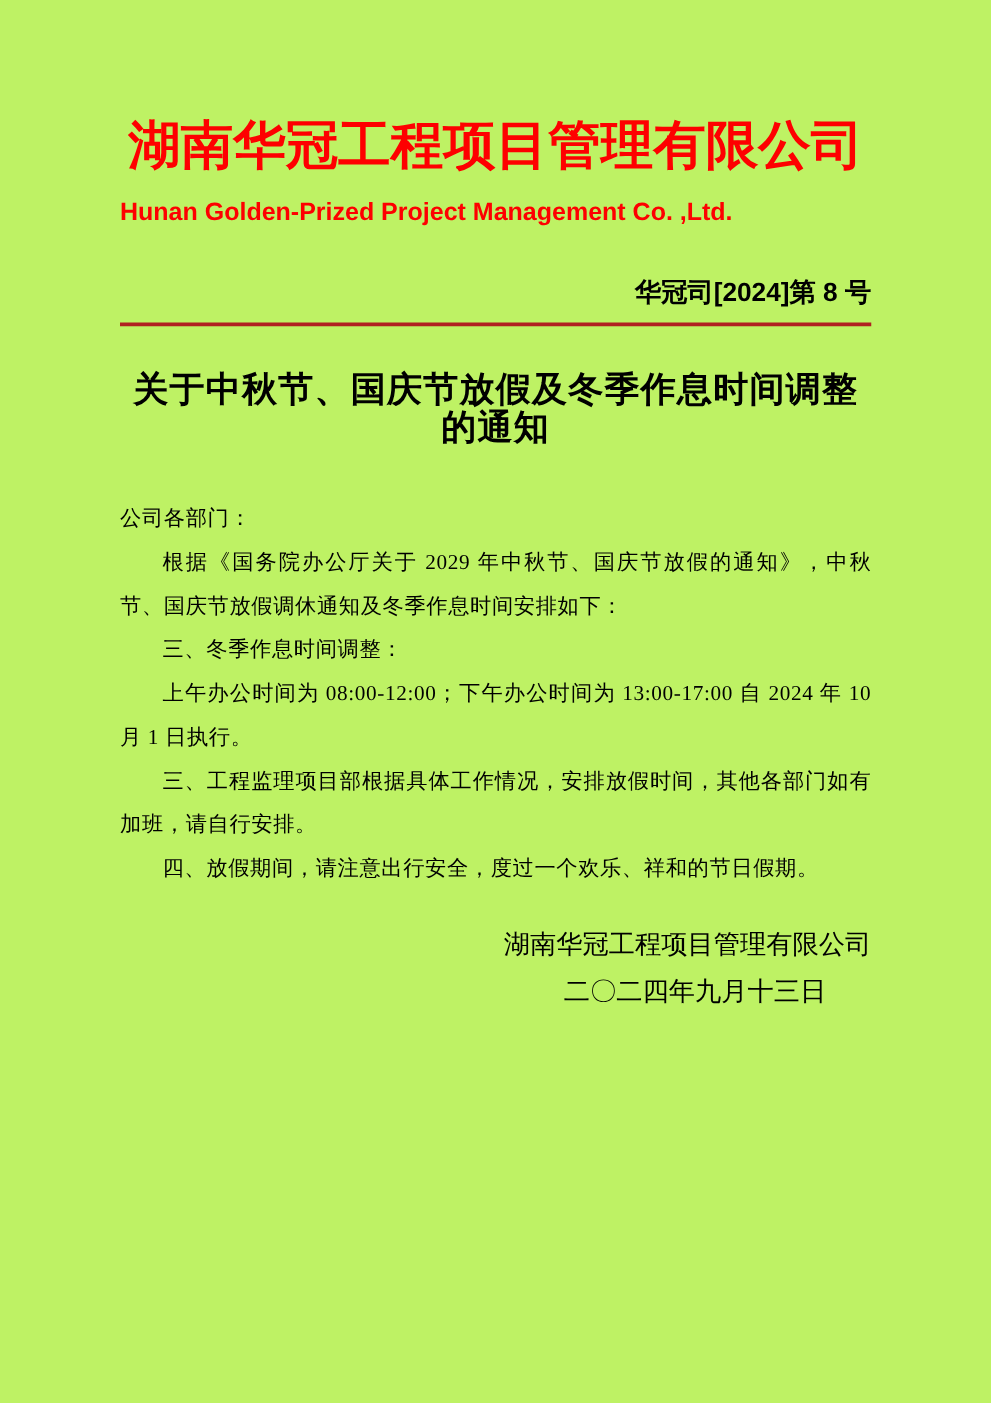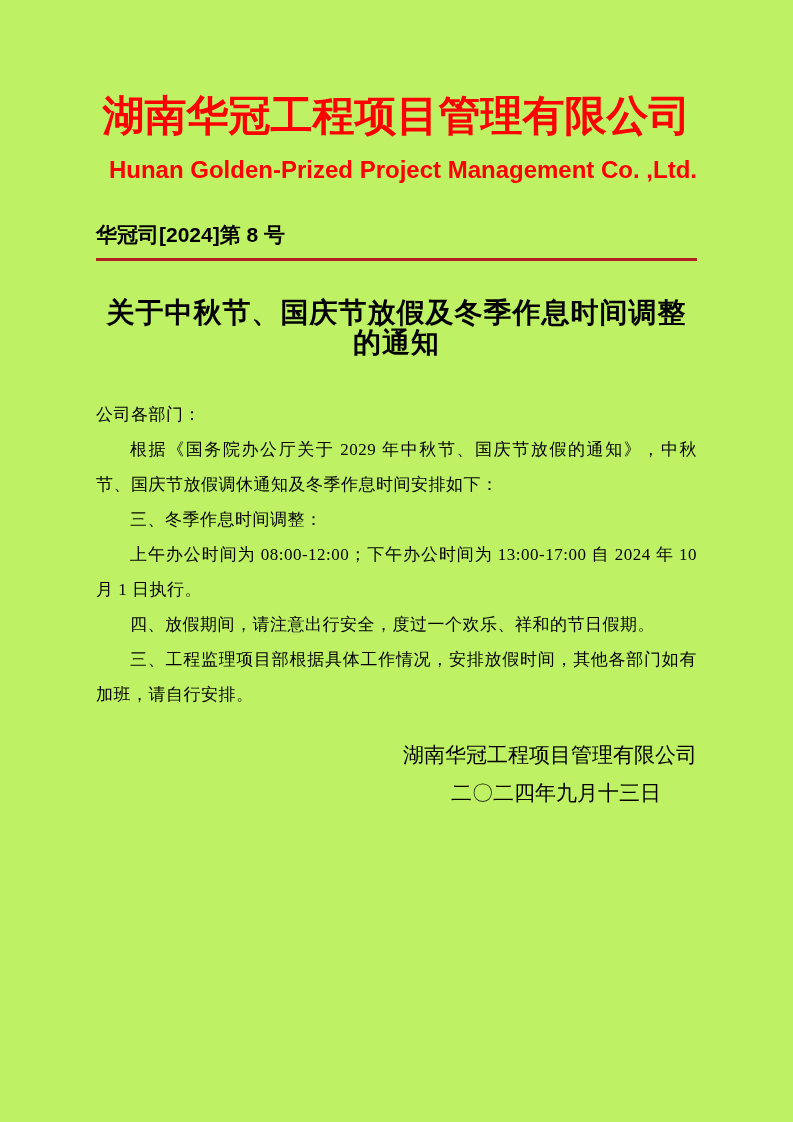--- a/index.html
+++ b/index.html
@@ -29,33 +29,33 @@
     font-size: 42px;
     line-height: 48px;
     text-align: center;
     color: #fe0000;
     white-space: nowrap;
   }
   .company-en {
     margin: 17px 0 0 0;
     font-family: "Liberation Sans", "DejaVu Sans", sans-serif;
     font-weight: bold;
-    font-size: 24px;
+    font-size: 20px;
     line-height: 26px;
-    text-align: right;
+    text-align: left;
     color: #fe0000;
     white-space: nowrap;
   }
   .doc-number {
     margin: 40px 0 0 0;
     font-family: "Liberation Sans", "DejaVu Sans", sans-serif;
     font-weight: bold;
     font-size: 21px;
     line-height: 24px;
-    text-align: left;
+    text-align: right;
     color: #000000;
   }
   .divider {
     margin: 11px 0 0 0;
     height: 3px;
     width: 100%;
     background: #b02121;
     border: none;
   }
   .notice-title {
@@ -110,22 +110,22 @@
 
     <div class="divider"></div>
 
     <div class="notice-title">关于中秋节、国庆节放假及冬季作息时间调整的通知</div>
 
     <div class="body-text">
       <p>公司各部门：</p>
       <p class="indent">根据《国务院办公厅关于 2029 年中秋节、国庆节放假的通知》，中秋节、国庆节放假调休通知及冬季作息时间安排如下：</p>
       <p class="indent">三、冬季作息时间调整：</p>
       <p class="indent">上午办公时间为 08:00-12:00；下午办公时间为 13:00-17:00 自 2024 年 10 月 1 日执行。</p>
+      <p class="indent">三、工程监理项目部根据具体工作情况，安排放假时间，其他各部门如有加班，请自行安排。</p>
       <p class="indent">四、放假期间，请注意出行安全，度过一个欢乐、祥和的节日假期。</p>
-      <p class="indent">三、工程监理项目部根据具体工作情况，安排放假时间，其他各部门如有加班，请自行安排。</p>
     </div>
 
     <div class="signature">
       <p class="sig-company">湖南华冠工程项目管理有限公司</p>
       <p class="sig-date">二〇二四年九月十三日</p>
     </div>
 
   </div>
 </div>
 

